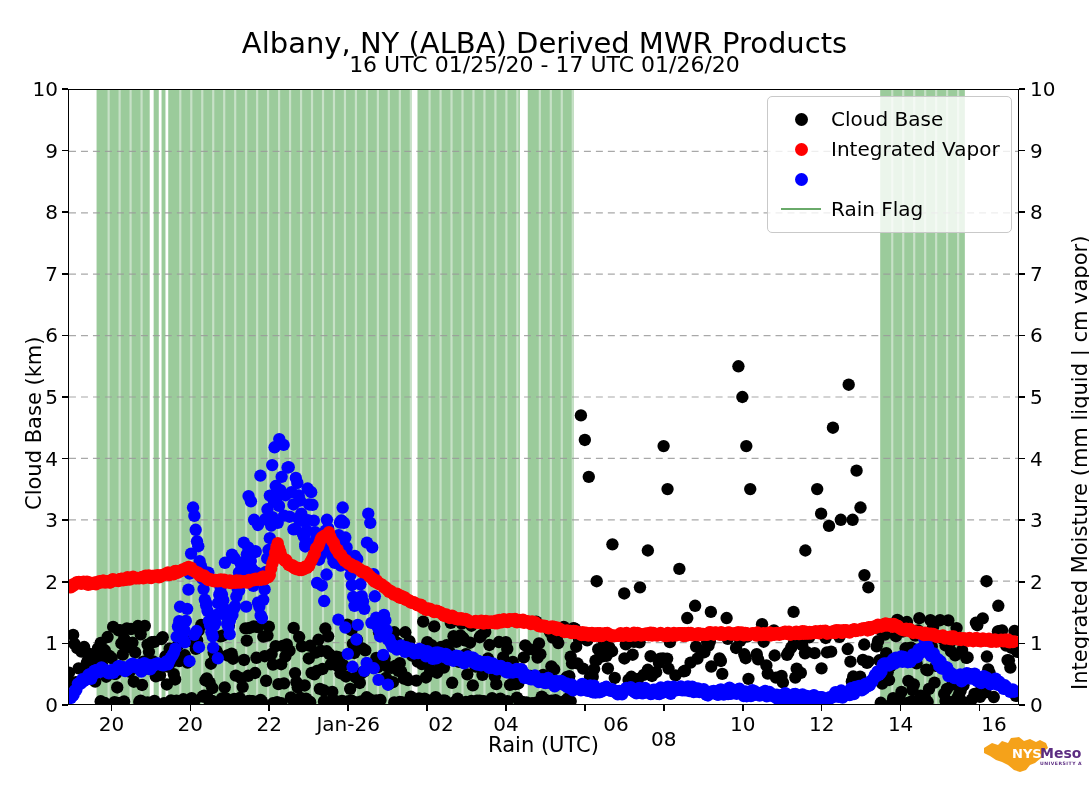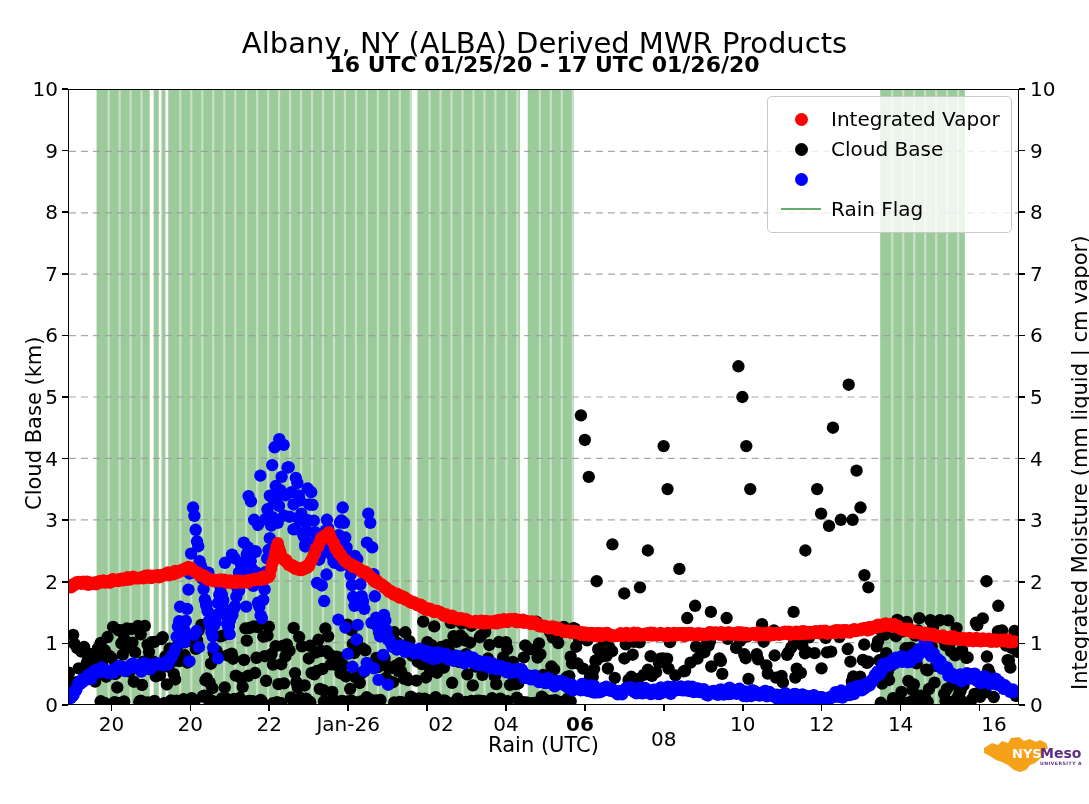--- a/index.html
+++ b/index.html
@@ -8,21 +8,21 @@
     font-family:"DejaVu Sans","Liberation Sans",sans-serif;
     overflow:hidden;position:relative;
   }
   #fig{position:absolute;left:0;top:0;width:1089px;height:804px;}
   .title{
     position:absolute;left:0;top:6px;width:1089px;text-align:center;
     font-size:29px;color:#000;letter-spacing:0px;margin-top:20px;
   }
   .subtitle{
     position:absolute;left:0;top:52px;width:1089px;text-align:center;
-    font-size:22px;color:#000;font-weight:bold;
+    font-size:22px;color:#000;
   }
   
   #plot{
     position:absolute;left:68px;top:89px;width:951px;height:616px;
     box-sizing:border-box;border:1.6px solid #000;background:#fff;
     overflow:hidden;
   }
   #rainlayer,#gridlayer,#datalayer{position:absolute;left:0;top:0;width:100%;height:100%;}
   .ylabel-left{
     position:absolute;font-size:21px;color:#000;
@@ -101,21 +101,21 @@
       <div class="ytick right" style="left: 1030px; top: 140.6px;">9</div>
       <div class="ytick right" style="left: 1030px; top: 79px;">10</div>
     </div>
   <div id="xticks">
       <div class="xtick" style="left: 51.4066px; top: 713px; width: 120px;">20</div>
       <div class="xtick" style="left: 130.328px; top: 713px; width: 120px;">20</div>
       <div class="xtick" style="left: 209.249px; top: 713px; width: 120px;">22</div>
       <div class="xtick" style="left: 288.17px; top: 713px; width: 120px;">Jan-26</div>
       <div class="xtick" style="left: 381px; top: 713px; width: 120px;">02</div>
       <div class="xtick" style="left: 446.012px; top: 713px; width: 120px;">04</div>
-      <div class="xtick" style="left: 520px; top: 713px; width: 120px; font-weight: bold;">06</div>
+      <div class="xtick" style="left: 556px; top: 713px; width: 120px;">06</div>
       <div class="xtick" style="left: 603.855px; top: 728px; width: 120px;">08</div>
       <div class="xtick" style="left: 682.776px; top: 713px; width: 120px;">10</div>
       <div class="xtick" style="left: 761.697px; top: 713px; width: 120px;">12</div>
       <div class="xtick" style="left: 840.618px; top: 713px; width: 120px;">14</div>
       <div class="xtick" style="left: 934px; top: 713px; width: 120px;">16</div>
     </div>
   <div id="tickmarks">
       <div class="tickmark" style="left: 62px; top: 704.2px; width: 6px; height: 1.6px;"></div>
       <div class="tickmark" style="left: 62px; top: 642.6px; width: 6px; height: 1.6px;"></div>
       <div class="tickmark" style="left: 62px; top: 581px; width: 6px; height: 1.6px;"></div>
@@ -2432,29 +2432,29 @@
         <circle cx="943.5024896265561" cy="553.9769508943397" r="6.2" fill="#ff0000"></circle>
         <circle cx="944.6863070539417" cy="553.4567895907632" r="6.2" fill="#ff0000"></circle>
         <circle cx="945.8701244813277" cy="553.9575625998864" r="6.2" fill="#ff0000"></circle>
         <circle cx="947.0539419087136" cy="553.168" r="6.2" fill="#ff0000"></circle>
       </svg>
   </div>
 
   <div id="legend">
       <div class="lgrow">
         <span class="lgmark">
+          <span class="lgdot" style="background: rgb(0, 0, 0);"></span>
+        </span>
+        <span class="lgtext">Cloud Base</span>
+      </div>
+      <div class="lgrow">
+        <span class="lgmark">
           <span class="lgdot" style="background: rgb(255, 0, 0);"></span>
         </span>
         <span class="lgtext">Integrated Vapor</span>
-      </div>
-      <div class="lgrow">
-        <span class="lgmark">
-          <span class="lgdot" style="background: rgb(0, 0, 0);"></span>
-        </span>
-        <span class="lgtext">Cloud Base</span>
       </div>
       <div class="lgrow">
         <span class="lgmark">
           <span class="lgdot" style="background: rgb(0, 0, 255);"></span>
         </span>
       </div>
       <div class="lgrow">
         <span class="lgmark">
           <span class="lgline" style="background: rgb(106, 170, 106);"></span>
         </span>

